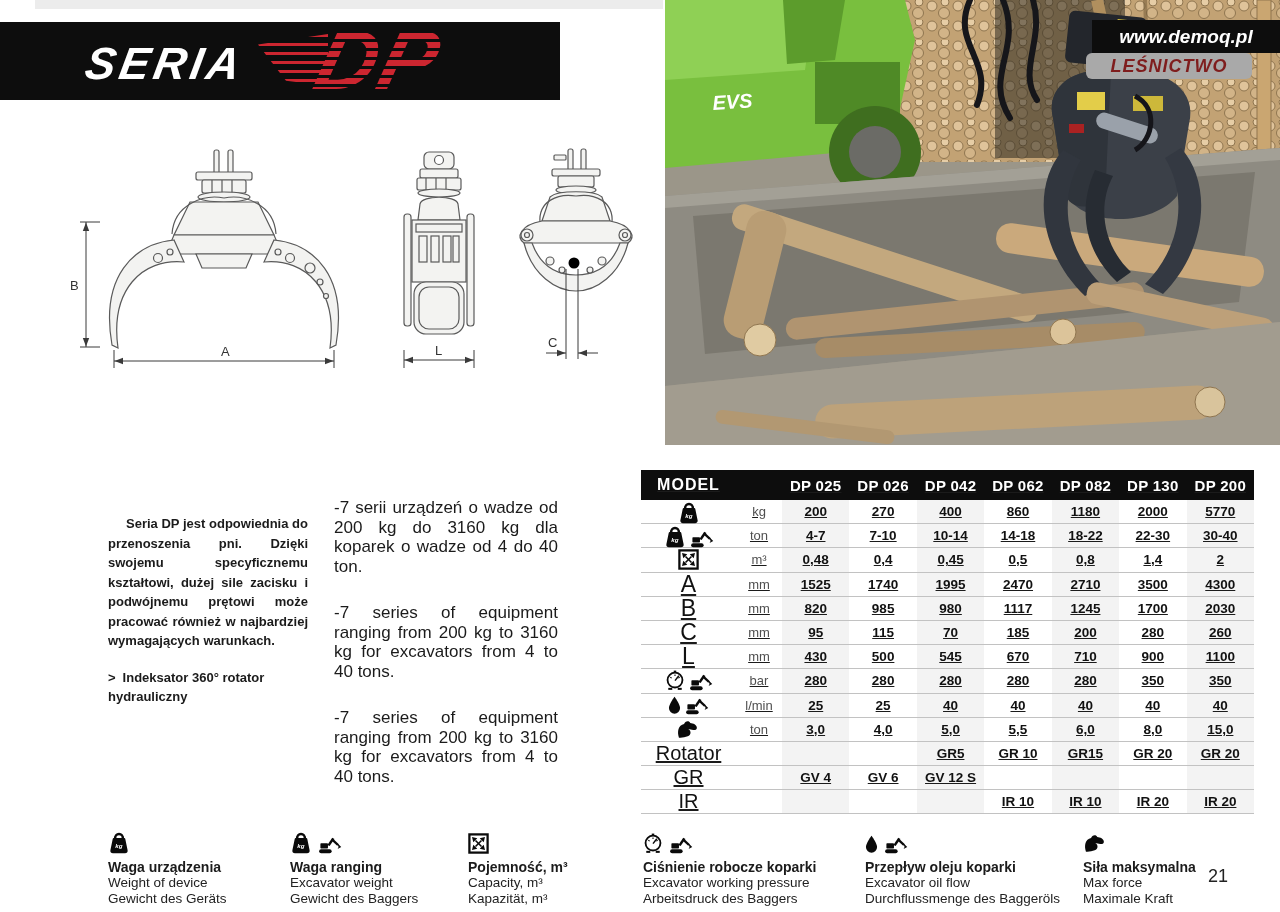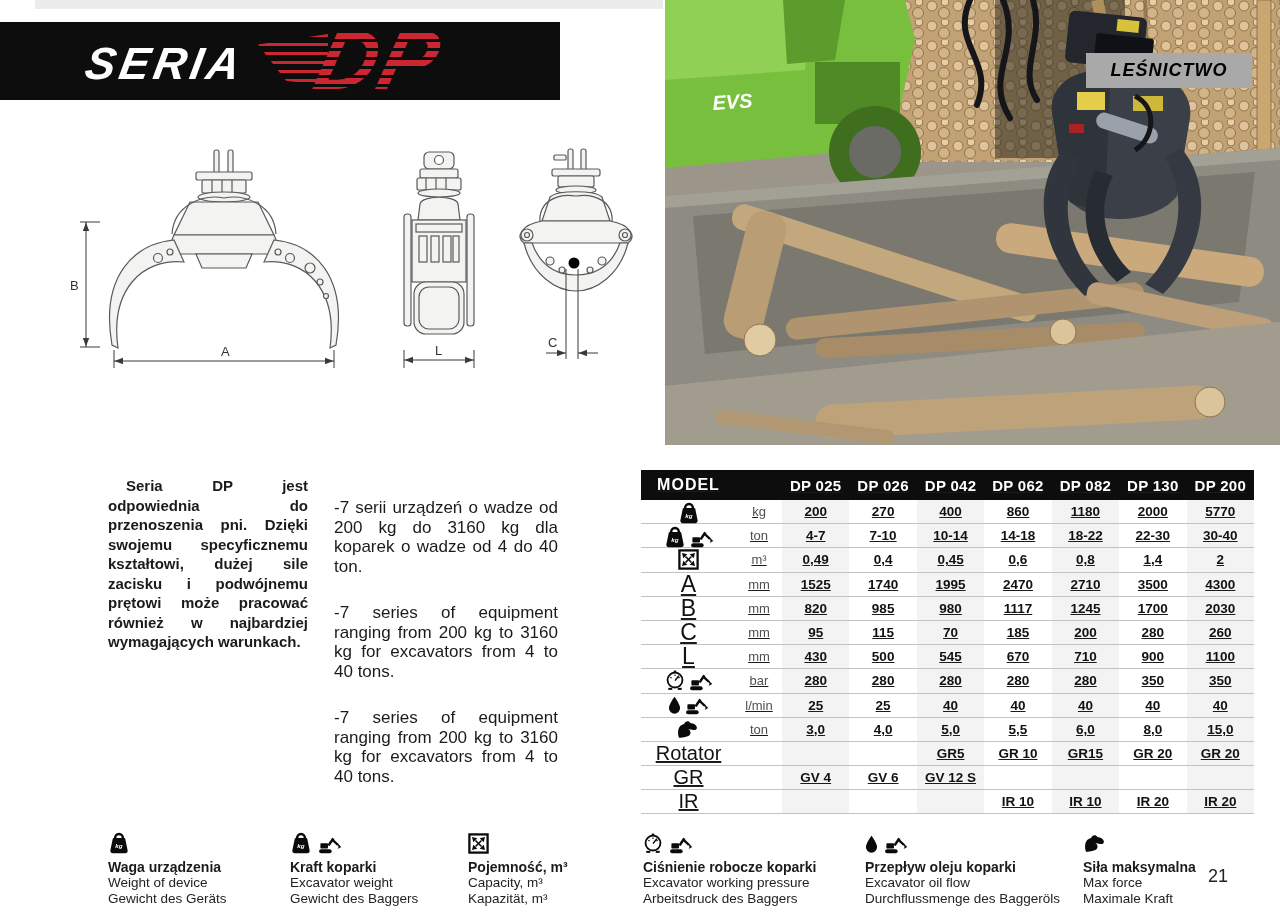--- a/index.html
+++ b/index.html
@@ -20,33 +20,33 @@
             background:repeating-linear-gradient(180deg,#cc2630 0 3px,transparent 3px 9px);
             clip-path:polygon(0 20%,100% 0,100% 100%,40% 90%);}
   .dp-stripes{position:absolute;left:0;top:14px;width:230px;height:76px;pointer-events:none;
               background:repeating-linear-gradient(180deg,transparent 0 6px,#0d0d0d 6px 9px);}
 
   
   .photo{position:absolute;left:665px;top:0;width:615px;height:445px;overflow:hidden;background:#9b9689;}
   .web-banner{position:absolute;left:1092px;top:20px;width:188px;height:33px;background:#0d0d0d;
               color:#fff;font-style:italic;font-weight:700;font-size:19px;
               display:flex;align-items:center;justify-content:center;}
-  .cat-banner{position:absolute;left:1086px;top:53px;width:166px;height:35px;background:#a9a9a9;
-              color:#000000;font-style:italic;font-weight:700;font-size:18px;letter-spacing:1px;
-              display:flex;align-items:center;justify-content:center;}
+  .cat-banner{position:absolute;left:1086px;top:53px;width:166px;height:26px;background:#a9a9a9;
+              color:#7f1d1d;font-style:italic;font-weight:700;font-size:18px;letter-spacing:1px;
+              display:flex;align-items:center;justify-content:center;border-radius:6px;}
 
   
   .drawing{position:absolute;}
   .draw1{left:58px;top:142px;}
   .draw2{left:392px;top:148px;}
   .draw3{left:486px;top:143px;}
   .dimtext{font-family:"Liberation Sans",sans-serif;font-size:13px;fill:#333;}
 
   
-  .intro{position:absolute;left:108px;top:476px;width:200px;font-size:15px;line-height:19.5px;
+  .intro{position:absolute;left:108px;top:514px;width:200px;font-size:13px;line-height:19.5px;
          font-weight:700;text-align:justify;color:#1b1b1b;}
   .intro .p1{text-indent:18px;margin:0;}
   .bullet{margin-top:17px;font-weight:700;text-align:left;}
   .bullet .mk{margin-right:7px;}
   .desc{position:absolute;left:334px;top:498px;width:224px;font-size:17px;line-height:19.5px;
         text-align:justify;color:#1b1b1b;}
   .desc p{margin:0 0 27px 0;}
 
   
   .spec-table{position:absolute;left:641px;top:470px;width:613px;display:grid;
@@ -153,20 +153,23 @@
       <circle cx="95" cy="340" r="16" fill="#e0cba2" stroke="#8f754f"></circle>
       <circle cx="398" cy="332" r="13" fill="#dcc49a" stroke="#8f754f"></circle>
 
       <path d="M0 386 L615 322 L615 445 L0 445 Z" fill="#a29c8f"></path>
       <rect x="150" y="395" width="400" height="34" rx="17" fill="#bda27a" transform="rotate(-3 350 412)"></rect>
       <circle cx="545" cy="402" r="15" fill="#d9c49c" stroke="#8f754f"></circle>
       <rect x="50" y="420" width="180" height="14" rx="7" fill="#b29872" transform="rotate(7 140 427)"></rect>
     </svg>
   </div>
 
+  <div class="web-banner">
+    <span>www.demoq.pl</span>
+  </div>
   <div class="cat-banner">
     <span>LEŚNICTWO</span>
   </div>
 
   <svg class="drawing draw1" width="330" height="232" viewBox="0 0 330 232" xmlns="http://www.w3.org/2000/svg">
     <g stroke="#5a5a5a" stroke-width="1.2" fill="#f3f3f1">
       <rect x="156" y="8" width="5" height="24" rx="2"></rect>
       <rect x="170" y="8" width="5" height="24" rx="2"></rect>
       <rect x="138" y="30" width="56" height="8" rx="2"></rect>
       <rect x="144" y="38" width="44" height="13" rx="2"></rect>
@@ -272,20 +275,23 @@
     </g>
     <g fill="#3a3a3a">
       <polygon points="79.5,210 71,206.8 71,213.2"></polygon>
       <polygon points="92.5,210 101,206.8 101,213.2"></polygon>
     </g>
     <text class="dimtext" x="62" y="204">C</text>
   </svg>
 
   <div class="intro">
     <p class="p1">Seria DP jest odpowiednia do przenoszenia pni. Dzięki swojemu specyficznemu kształtowi, dużej sile zacisku i podwójnemu prętowi może pracować również w najbardziej wymagających warunkach.</p>
+    <div class="bullet">
+      <span class="mk">&gt;</span><span>Indeksator 360° rotator hydrauliczny</span>
+    </div>
   </div>
 
   <div class="desc">
     <p>-7 serii urządzeń o wadze od 200 kg do 3160 kg dla koparek o wadze od 4 do 40 ton.</p>
     <p>-7 series of equipment ranging from 200 kg to 3160 kg for excavators from 4 to 40 tons.</p>
     <p>-7 series of equipment ranging from 200 kg to 3160 kg for excavators from 4 to 40 tons.</p>
   </div>
 
   <div class="spec-table">
       <div class="th th-model">MODEL</div>
@@ -353,24 +359,24 @@
               <line x1="15.4" y1="8.6" x2="8.6" y2="15.4" stroke="#0a0a0a" stroke-width="1.8"></line>
               <polygon points="4.6,4.6 10.6,6.1 6.1,10.6" fill="#0a0a0a"></polygon>
               <polygon points="19.4,4.6 17.9,10.6 13.4,6.1" fill="#0a0a0a"></polygon>
               <polygon points="4.6,19.4 6.1,13.4 10.6,17.9" fill="#0a0a0a"></polygon>
               <polygon points="19.4,19.4 13.4,17.9 17.9,13.4" fill="#0a0a0a"></polygon>
             </svg>
           </span>
         </span>
       </div>
       <div class="tc unit">m³</div>
-      <div class="tc val shade">0,49</div>
+      <div class="tc val shade">0,48</div>
       <div class="tc val">0,4</div>
       <div class="tc val shade">0,45</div>
-      <div class="tc val">0,6</div>
+      <div class="tc val">0,5</div>
       <div class="tc val shade">0,8</div>
       <div class="tc val">1,4</div>
       <div class="tc val shade">2</div>
       <div class="tc">
         <span class="lbl-letter">A</span>
       </div>
       <div class="tc unit">mm</div>
       <div class="tc val shade">1525</div>
       <div class="tc val">1740</div>
       <div class="tc val shade">1995</div>
@@ -551,21 +557,21 @@
           <span style="display: inline-flex;">
             <svg width="24" height="18" viewBox="0 0 26 19" xmlns="http://www.w3.org/2000/svg">
               <rect x="1.2" y="14" width="13.6" height="4.4" rx="2.2" fill="#0a0a0a"></rect>
               <rect x="2.6" y="7.6" width="8.2" height="5.6" rx="0.8" fill="#0a0a0a"></rect>
               <polygon points="10.2,9.4 15.4,1.6 17.8,3.0 12.6,10.6" fill="#0a0a0a"></polygon>
               <polygon points="15.8,2.2 22.6,8.6 20.8,10.4 14.6,4.6" fill="#0a0a0a"></polygon>
               <path d="M21.4,8.0 L25.2,11.6 L21.2,13.8 C22.8,11.8 22.4,9.6 20.2,8.6 Z" fill="#0a0a0a"></path>
             </svg>
           </span>
         </div>
-        <div class="lg-pl">Kraft koparki</div>
+        <div class="lg-pl">Waga ranging</div>
         <div class="lg-en">Excavator weight</div>
         <div class="lg-de">Gewicht des Baggers</div>
       </div>
       <div class="legend-item">
         <div class="lg-icons">
           <span style="display: inline-flex;">
             <svg width="21" height="21" viewBox="0 0 24 24" xmlns="http://www.w3.org/2000/svg">
               <rect x="1.6" y="1.6" width="20.8" height="20.8" fill="none" stroke="#0a0a0a" stroke-width="2.6"></rect>
               <line x1="8.6" y1="8.6" x2="15.4" y2="15.4" stroke="#0a0a0a" stroke-width="1.8"></line>
               <line x1="15.4" y1="8.6" x2="8.6" y2="15.4" stroke="#0a0a0a" stroke-width="1.8"></line>

